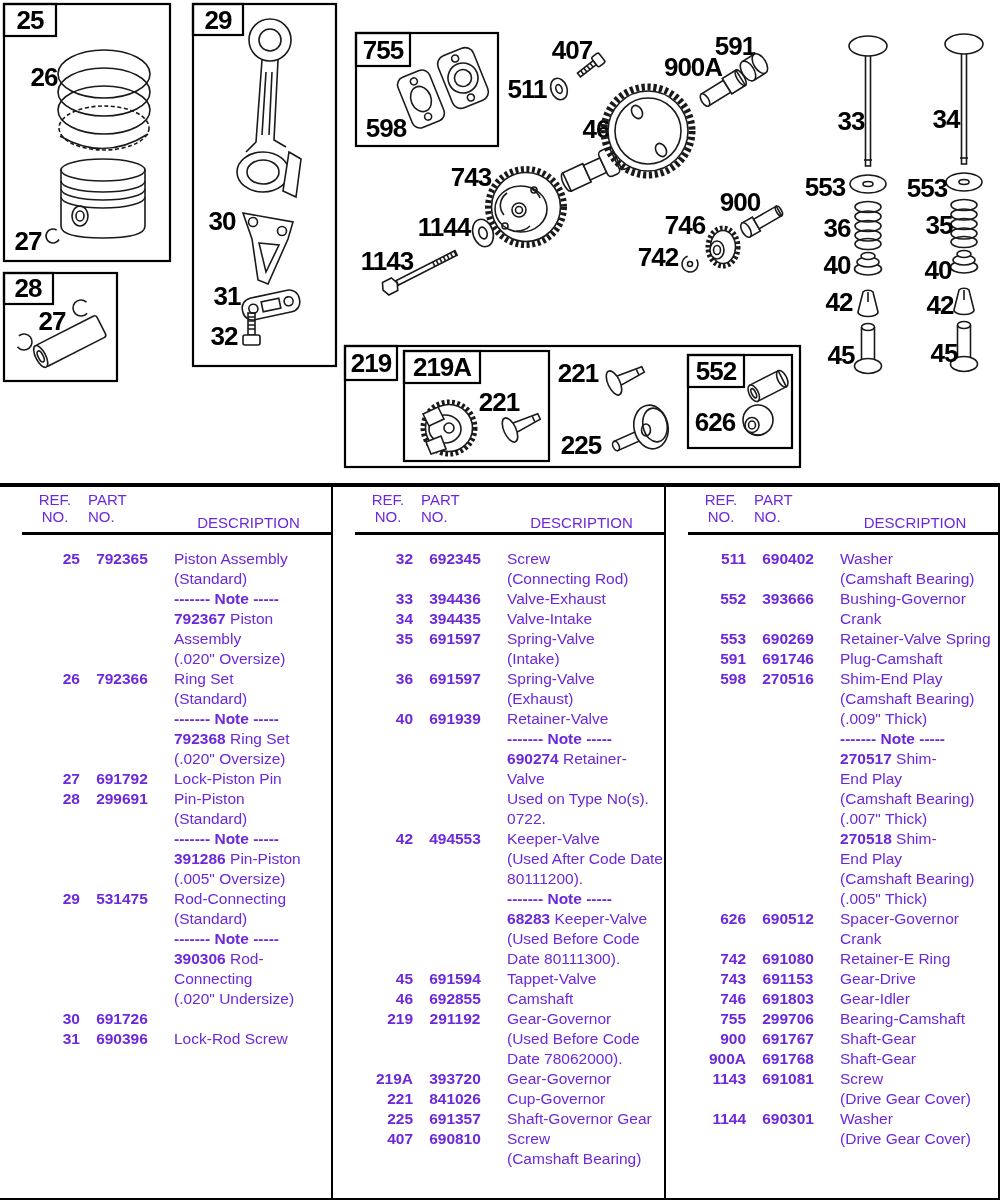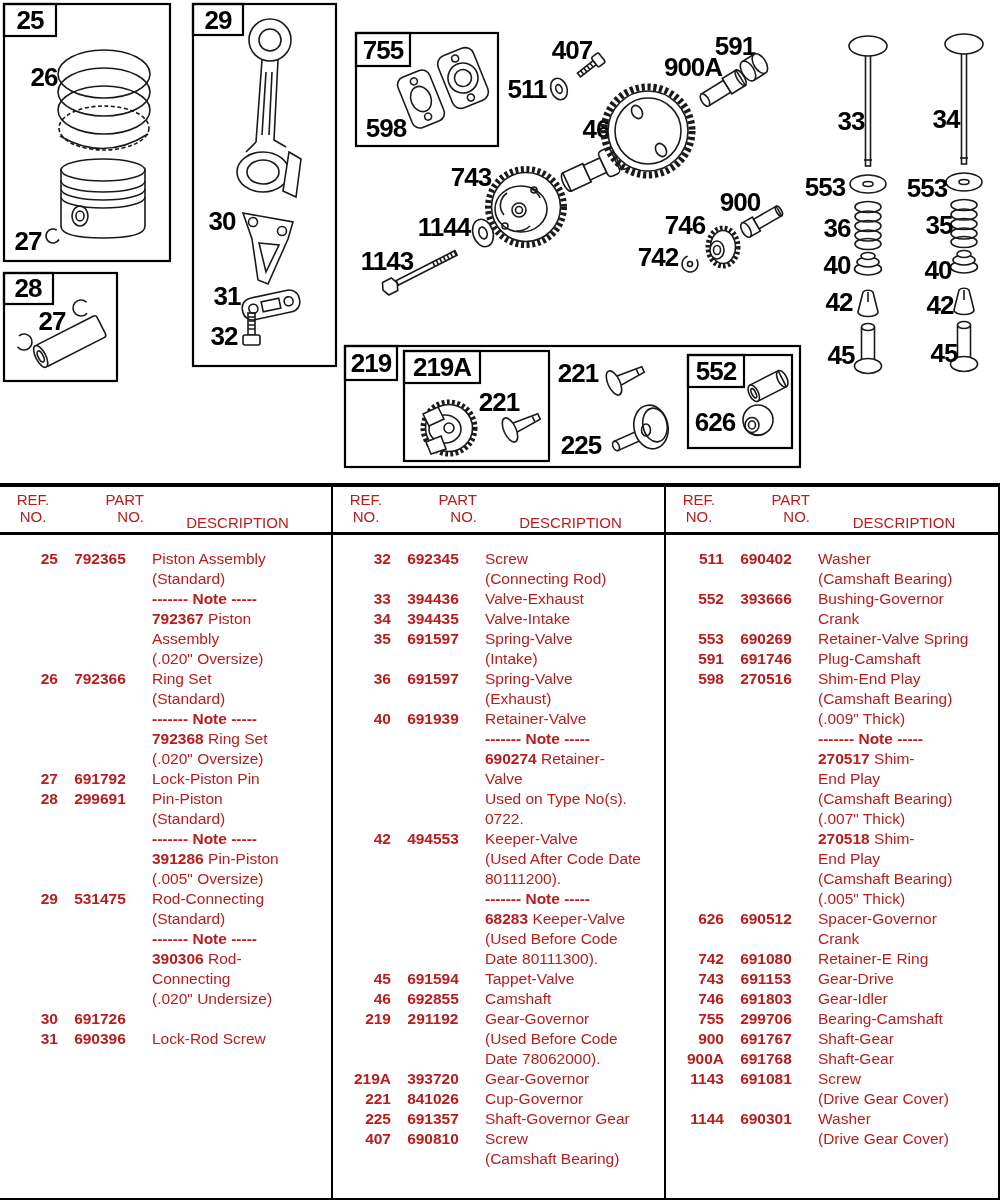--- a/index.html
+++ b/index.html
@@ -1,35 +1,35 @@
 <!DOCTYPE html>
 <html><head>
 <meta charset="utf-8">
 <style>
   html,body{margin:0;padding:0;background:#fff;}
   .page{position:relative;width:1000px;height:1200px;background:#fff;overflow:hidden;
-        font-family:"Liberation Sans",sans-serif;color:#b91c1c;}
+        font-family:"Liberation Sans",sans-serif;color:#6d28d9;}
   
   .diagram{position:absolute;left:0;top:0;width:1000px;height:483px;}
   .ln{fill:none;stroke:#1a1a1a;stroke-width:1.6;}
   .fw{fill:#fff;stroke:#1a1a1a;stroke-width:1.6;}
   .teeth{fill:none;stroke:#1a1a1a;}
   .boxr{fill:none;stroke:#000;stroke-width:2.2;}
   .lbl{font-family:"Liberation Sans",sans-serif;font-weight:bold;font-size:26px;
        letter-spacing:-1px;fill:#000;}
   
   .parts-table{position:absolute;left:0;top:483px;width:1000px;height:711px;
                border-top:4px solid #000;border-bottom:2px solid #000;
                display:flex;font-size:15.5px;line-height:20px;}
-  .pcol{width:331px;border-right:2px solid #000;display:flex;flex-direction:column;}
+  .pcol{width:331px;border-right:2px solid #000;display:flex;flex-direction:column;padding-left:22px;}
   .pcol:last-child{width:332px;}
   .pcol-head{height:41px;border-bottom:3px solid #000;display:flex;
              font-size:15px;line-height:17px;padding-top:4px;}
   .h-ref{flex:0 0 66px;text-align:center;}
-  .h-part{flex:0 0 78px;text-align:right;}
+  .h-part{flex:0 0 78px;text-align:left;}
   .h-desc{flex:1;display:flex;align-items:flex-end;justify-content:center;padding-bottom:1px;}
   .pcol-body{padding-top:14px;}
   .prow{display:flex;align-items:flex-start;}
   .pref{flex:0 0 58px;text-align:right;font-weight:bold;}
   .ppart{flex:0 0 84px;text-align:center;font-weight:bold;}
   .pdesc{margin-left:10px;min-width:0;}
   .pline{white-space:nowrap;}
   .b{font-weight:bold;}
 </style>
 </head>

